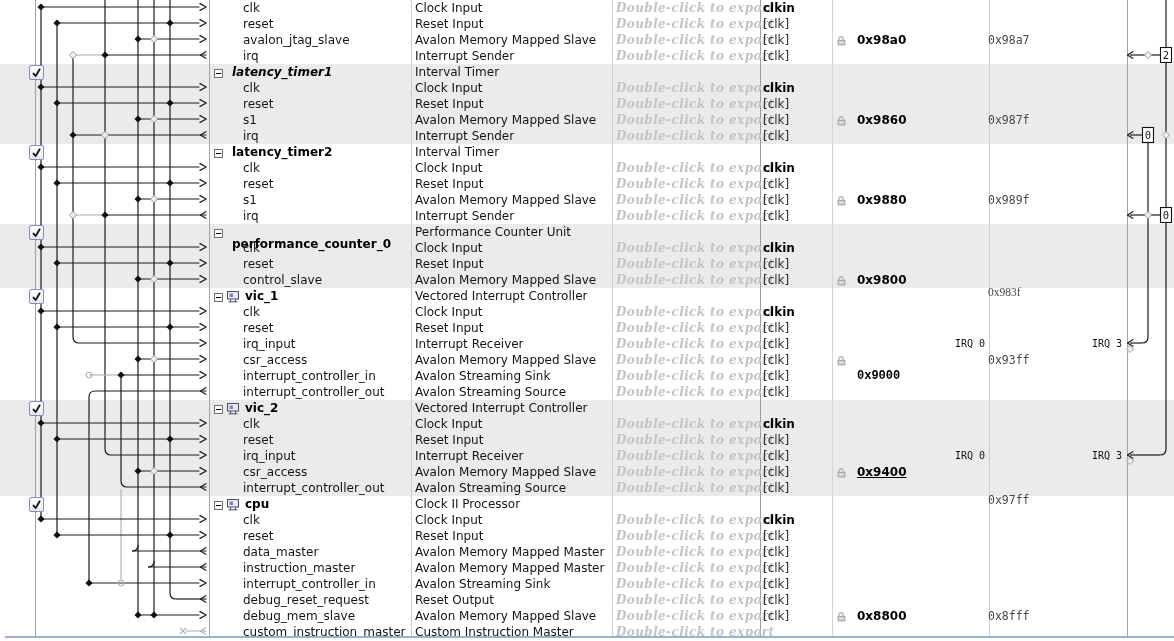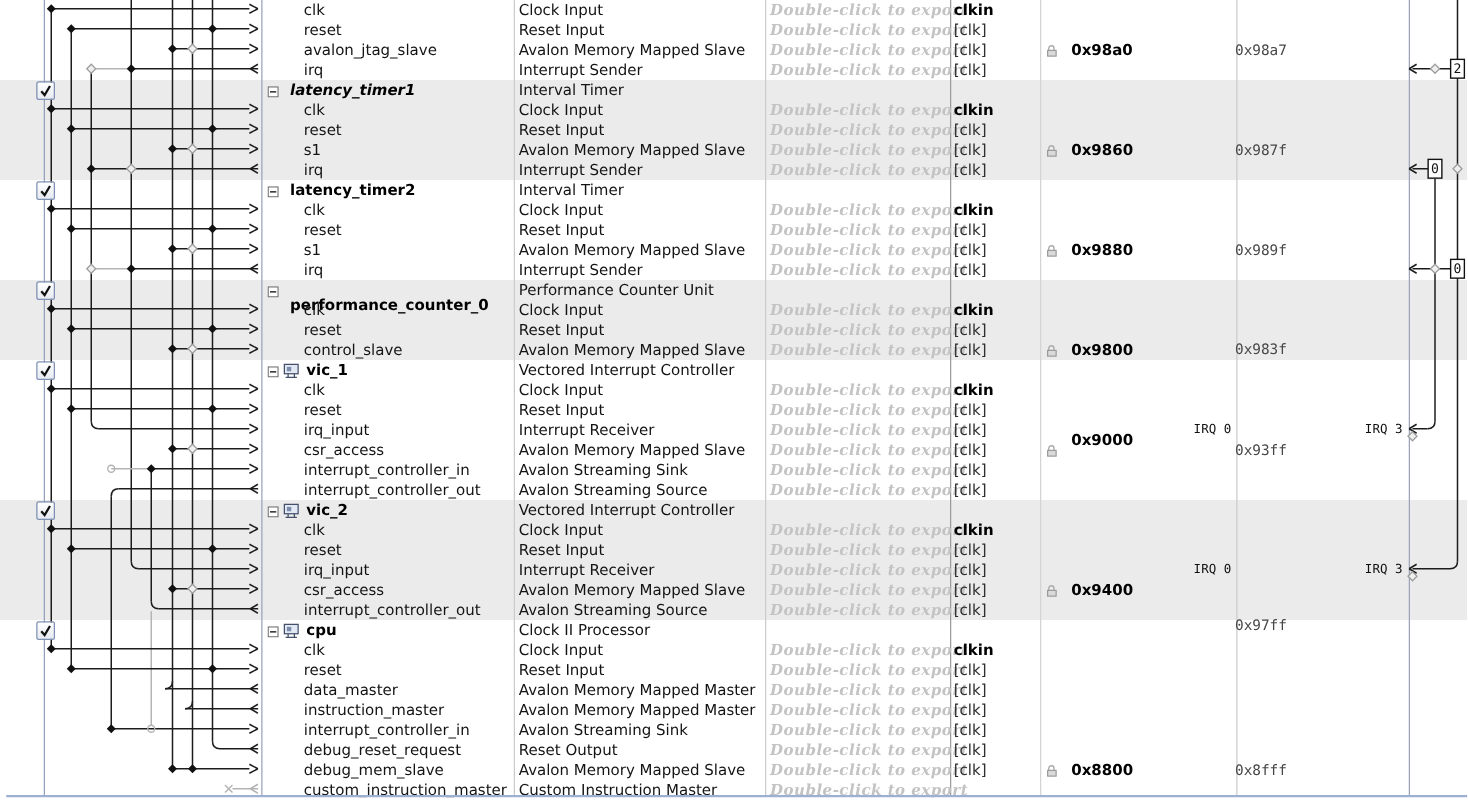--- a/index.html
+++ b/index.html
@@ -316,42 +316,42 @@
       <div class="cell clk-src" style="top: 240px; left: 763px;">clkin</div>
       <div class="cell " style="top: 256px; left: 243px;">reset</div>
       <div class="cell " style="top: 256px; left: 415px;">Reset Input</div>
       <div class="cell exp-hint" style="top: 256px; left: 616px;">Double-click to export</div>
       <div class="cell clk-val" style="top: 256px; left: 763px;">[clk]</div>
       <div class="cell " style="top: 272px; left: 243px;">control_slave</div>
       <div class="cell " style="top: 272px; left: 415px;">Avalon Memory Mapped Slave</div>
       <div class="cell exp-hint" style="top: 272px; left: 616px;">Double-click to export</div>
       <div class="cell clk-val" style="top: 272px; left: 763px;">[clk]</div>
       <div class="cell base-val" style="top: 272px; left: 857px;">0x9800</div>
-      <div class="cell end-val" style="top: 271px; left: 988px;">0x983f</div>
+      <div class="cell end-val" style="top: 284px; left: 988px; font-family: Liberation Serif, serif;">0x983f</div>
       <div class="cell hdr-name" style="top: 288px; left: 245px;">vic_1</div>
       <div class="cell " style="top: 288px; left: 415px;">Vectored Interrupt Controller</div>
       <div class="cell " style="top: 304px; left: 243px;">clk</div>
       <div class="cell " style="top: 304px; left: 415px;">Clock Input</div>
       <div class="cell exp-hint" style="top: 304px; left: 616px;">Double-click to export</div>
       <div class="cell clk-src" style="top: 304px; left: 763px;">clkin</div>
       <div class="cell " style="top: 320px; left: 243px;">reset</div>
       <div class="cell " style="top: 320px; left: 415px;">Reset Input</div>
       <div class="cell exp-hint" style="top: 320px; left: 616px;">Double-click to export</div>
       <div class="cell clk-val" style="top: 320px; left: 763px;">[clk]</div>
       <div class="cell " style="top: 336px; left: 243px;">irq_input</div>
       <div class="cell " style="top: 336px; left: 415px;">Interrupt Receiver</div>
       <div class="cell exp-hint" style="top: 336px; left: 616px;">Double-click to export</div>
       <div class="cell clk-val" style="top: 336px; left: 763px;">[clk]</div>
       <div class="cell irq-val" style="top: 336px; left: 857px; width: 128px; text-align: right;">IRQ 0</div>
       <div class="cell irq-val" style="top: 336px; left: 988px; width: 134px; text-align: right;">IRQ 3</div>
       <div class="cell " style="top: 352px; left: 243px;">csr_access</div>
       <div class="cell " style="top: 352px; left: 415px;">Avalon Memory Mapped Slave</div>
       <div class="cell exp-hint" style="top: 352px; left: 616px;">Double-click to export</div>
       <div class="cell clk-val" style="top: 352px; left: 763px;">[clk]</div>
-      <div class="cell base-val" style="top: 344px; left: 857px;">0x9000</div>
+      <div class="cell base-val" style="top: 368px; left: 857px; font-family: Liberation Mono, monospace;">0x9000</div>
       <div class="cell end-val" style="top: 352px; left: 988px;">0x93ff</div>
       <div class="cell " style="top: 368px; left: 243px;">interrupt_controller_in</div>
       <div class="cell " style="top: 368px; left: 415px;">Avalon Streaming Sink</div>
       <div class="cell exp-hint" style="top: 368px; left: 616px;">Double-click to export</div>
       <div class="cell clk-val" style="top: 368px; left: 763px;">[clk]</div>
       <div class="cell " style="top: 384px; left: 243px;">interrupt_controller_out</div>
       <div class="cell " style="top: 384px; left: 415px;">Avalon Streaming Source</div>
       <div class="cell exp-hint" style="top: 384px; left: 616px;">Double-click to export</div>
       <div class="cell clk-val" style="top: 384px; left: 763px;">[clk]</div>
       <div class="cell hdr-name" style="top: 400px; left: 245px;">vic_2</div>
@@ -367,21 +367,21 @@
       <div class="cell " style="top: 448px; left: 243px;">irq_input</div>
       <div class="cell " style="top: 448px; left: 415px;">Interrupt Receiver</div>
       <div class="cell exp-hint" style="top: 448px; left: 616px;">Double-click to export</div>
       <div class="cell clk-val" style="top: 448px; left: 763px;">[clk]</div>
       <div class="cell irq-val" style="top: 448px; left: 857px; width: 128px; text-align: right;">IRQ 0</div>
       <div class="cell irq-val" style="top: 448px; left: 988px; width: 134px; text-align: right;">IRQ 3</div>
       <div class="cell " style="top: 464px; left: 243px;">csr_access</div>
       <div class="cell " style="top: 464px; left: 415px;">Avalon Memory Mapped Slave</div>
       <div class="cell exp-hint" style="top: 464px; left: 616px;">Double-click to export</div>
       <div class="cell clk-val" style="top: 464px; left: 763px;">[clk]</div>
-      <div class="cell base-val" style="top: 464px; left: 857px;">0x9400</div>
+      <div class="cell base-val" style="top: 464px; left: 857px; text-decoration: underline;">0x9400</div>
       <div class="cell end-val" style="top: 492px; left: 988px;">0x97ff</div>
       <div class="cell " style="top: 480px; left: 243px;">interrupt_controller_out</div>
       <div class="cell " style="top: 480px; left: 415px;">Avalon Streaming Source</div>
       <div class="cell exp-hint" style="top: 480px; left: 616px;">Double-click to export</div>
       <div class="cell clk-val" style="top: 480px; left: 763px;">[clk]</div>
       <div class="cell hdr-name" style="top: 496px; left: 245px;">cpu</div>
       <div class="cell " style="top: 496px; left: 415px;">Clock II Processor</div>
       <div class="cell " style="top: 512px; left: 243px;">clk</div>
       <div class="cell " style="top: 512px; left: 415px;">Clock Input</div>
       <div class="cell exp-hint" style="top: 512px; left: 616px;">Double-click to export</div>

